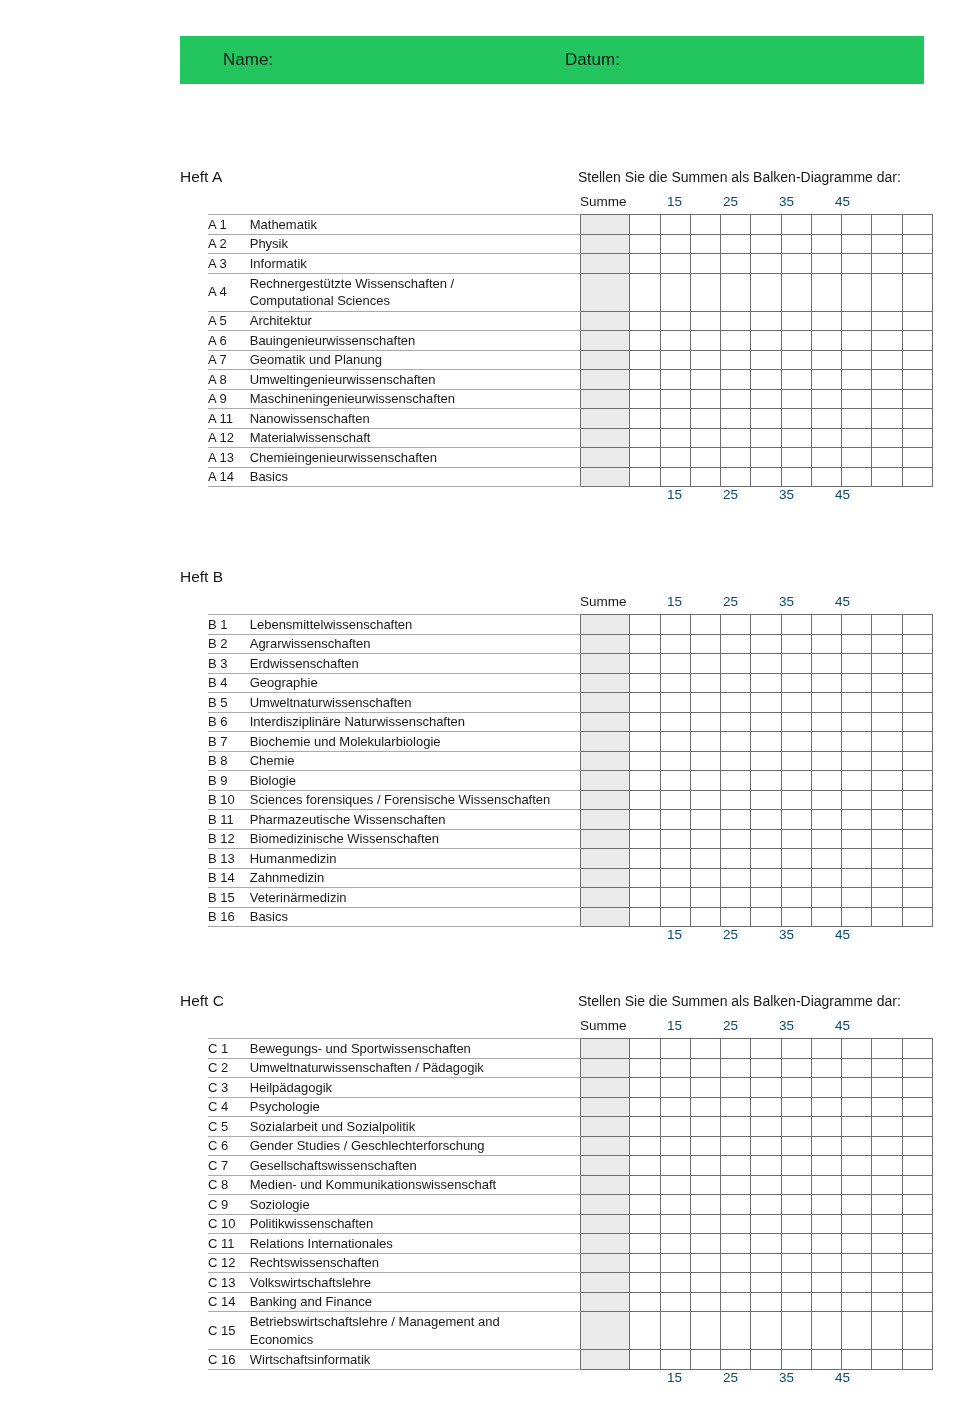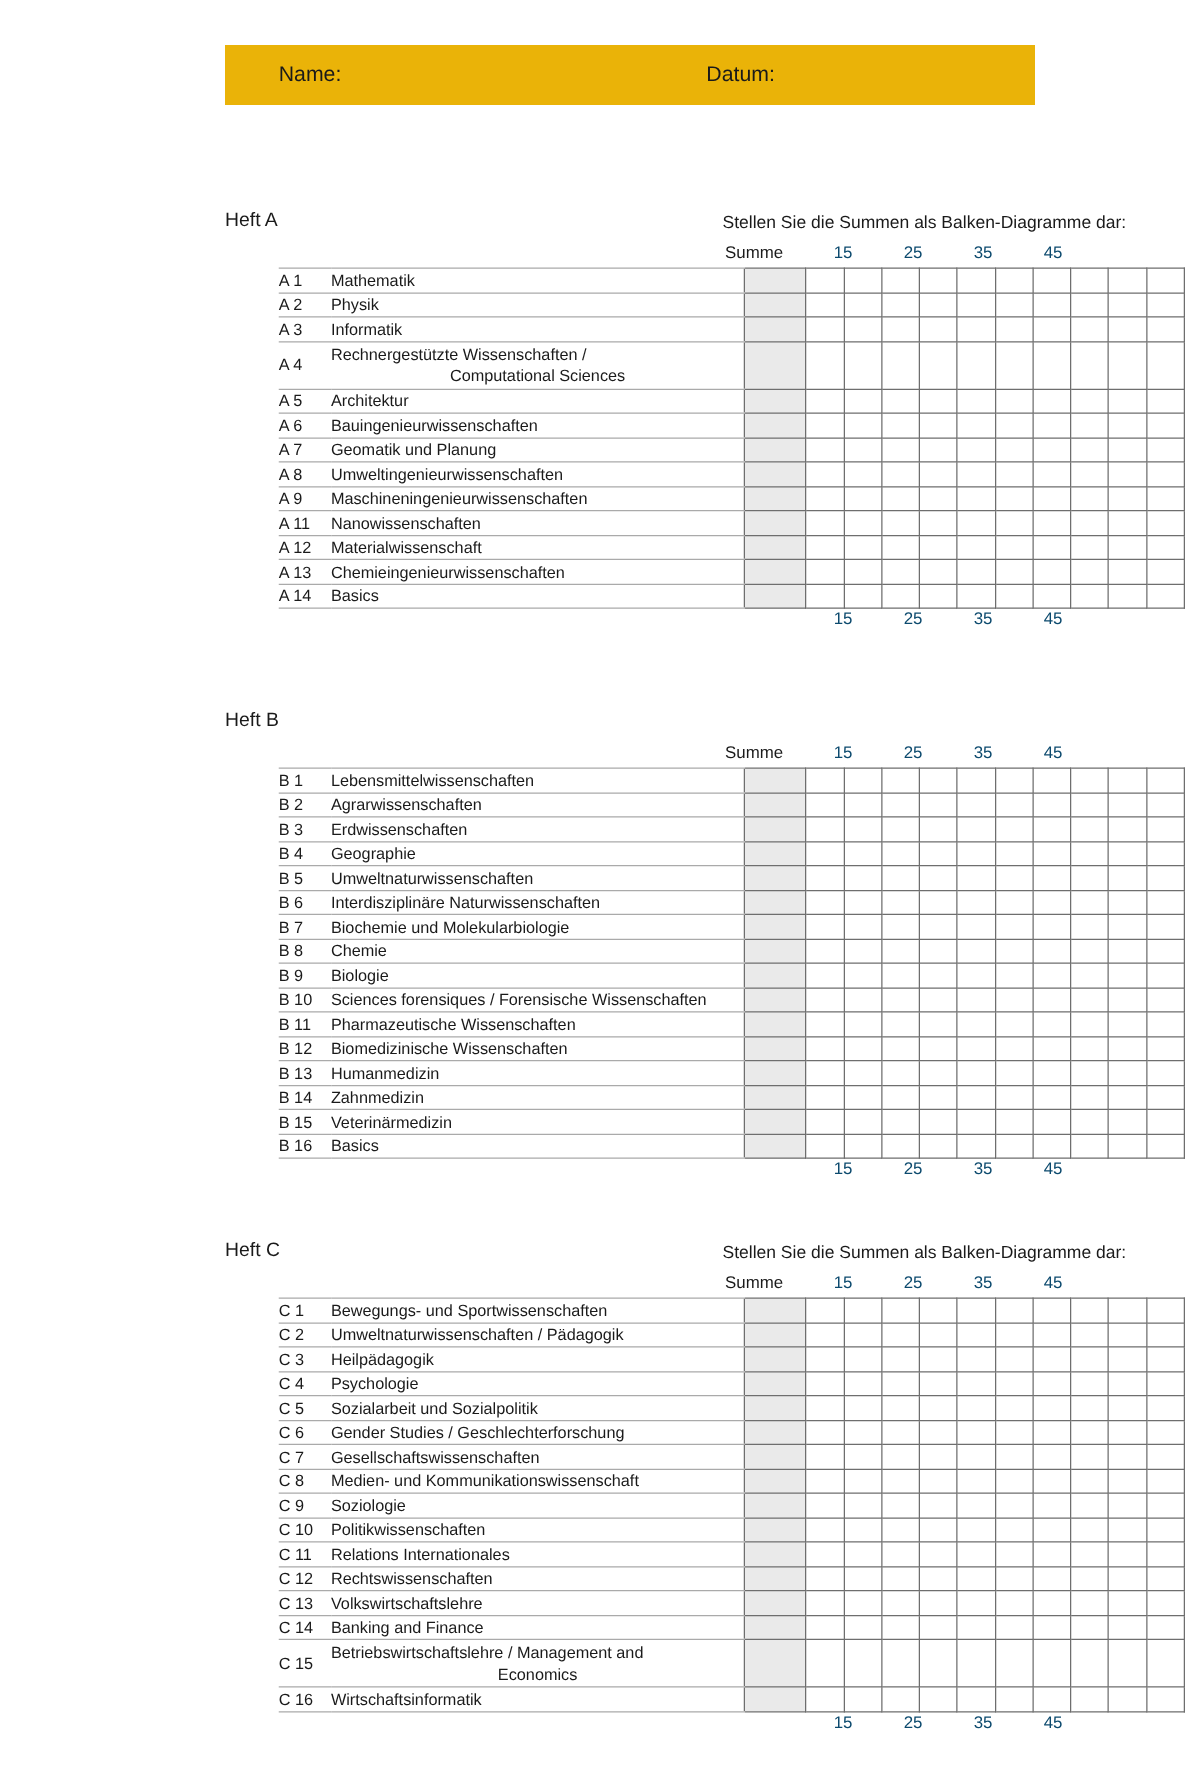--- a/index.html
+++ b/index.html
@@ -34,23 +34,23 @@
     transform: rotate(-90deg) translate(-520px, 0);
     white-space: nowrap;
     line-height: 1;
   }
 
   
   #header-bar {
     position: absolute;
     left: 180px;
     top: 36px;
-    width: 648px;
+    width: 744px;
     height: 48px;
-    background: #eab308;
+    background: #22c55e;
     display: flex;
     align-items: center;
   }
   #header-bar .field-label {
     font-size: 17px;
     color: #1a1a1a;
   }
   #name-label { margin-left: 43px; }
   #datum-label { margin-left: 292px; }
 
@@ -101,21 +101,21 @@
     width: 28px;
     text-align: right;
     font-size: 13.5px;
     color: #0c4a6e;
   }
 
   
   table.grid {
     border-collapse: collapse;
     width: 725px;
-    margin-left: 43px;
+    margin-left: 28px;
     table-layout: fixed;
   }
   table.grid td {
     padding: 0;
     vertical-align: middle;
   }
   .col-code {
     width: 40px;
     font-size: 13px;
     border-top: 1px solid #aaaaaa;
@@ -141,21 +141,21 @@
     width: 28px;
     border: 1px solid #6e6e6e;
     background: #ffffff;
   }
   tr.two-line .col-code,
   tr.two-line .col-name { height: 37px; }
   tr.two-line .col-summe,
   tr.two-line .cell { height: 37px; }
   tr .col-summe, tr .cell { height: 18.5px; }
 
-  .name-line2 { display: block; text-align: center; }
+  .name-line2 { display: block; }
 </style>
 </head>
 <body>
 
 <div id="sidebar-brand">
   <div class="vertical-text">
     
   </div>
 </div>
 

